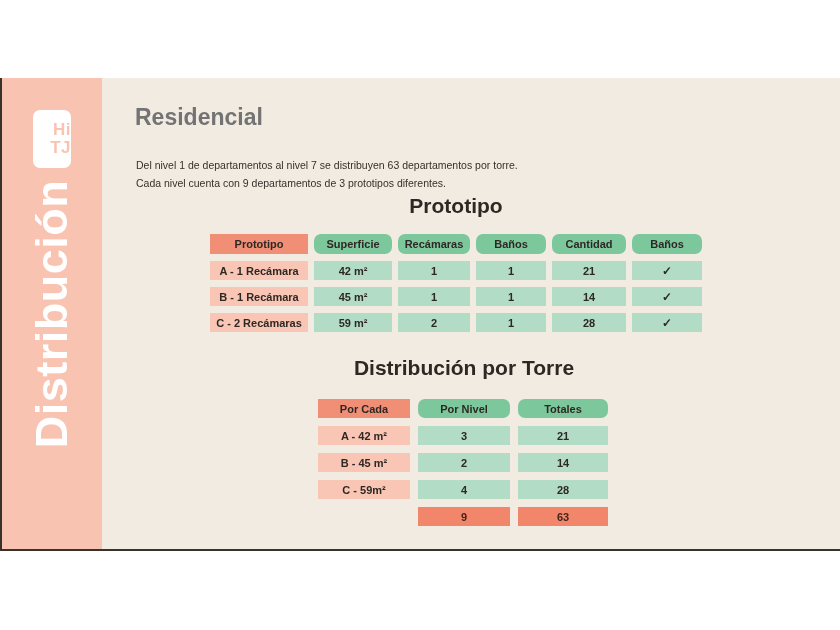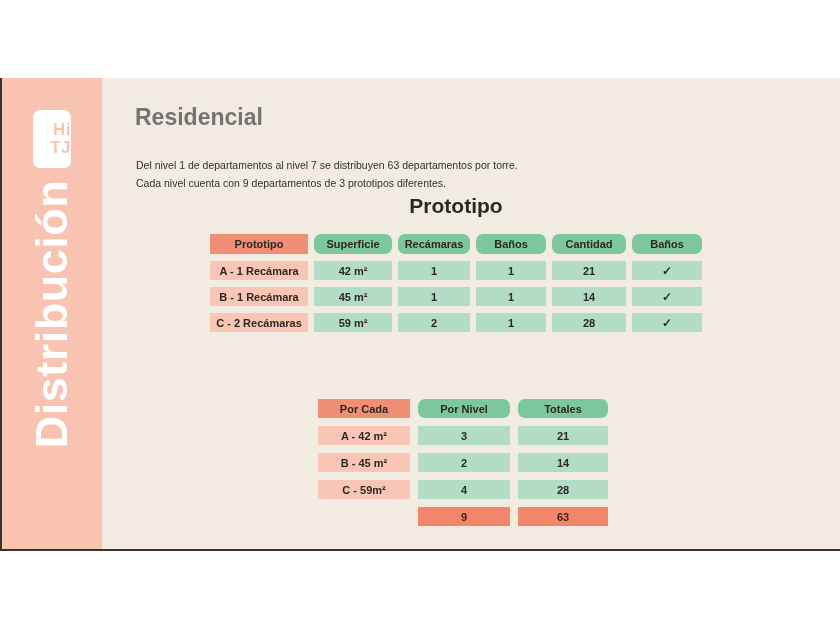--- a/index.html
+++ b/index.html
@@ -93,20 +93,21 @@
         <div class="cell c-green check">✓</div>
 
         <div class="cell c-salmon">C - 2 Recámaras</div>
         <div class="cell c-green">59 m²</div>
         <div class="cell c-green">2</div>
         <div class="cell c-green">1</div>
         <div class="cell c-green">28</div>
         <div class="cell c-green check">✓</div>
       </div>
 
+      <div class="sec-title t2-title">Distribución por Torre</div>
 
       <div class="tbl tbl2">
         <div class="cell c-salmon-hdr">Por Cada</div>
         <div class="cell c-green-hdr">Por Nivel</div>
         <div class="cell c-green-hdr">Totales</div>
 
         <div class="cell c-salmon">A - 42 m²</div>
         <div class="cell c-green">3</div>
         <div class="cell c-green">21</div>
 

